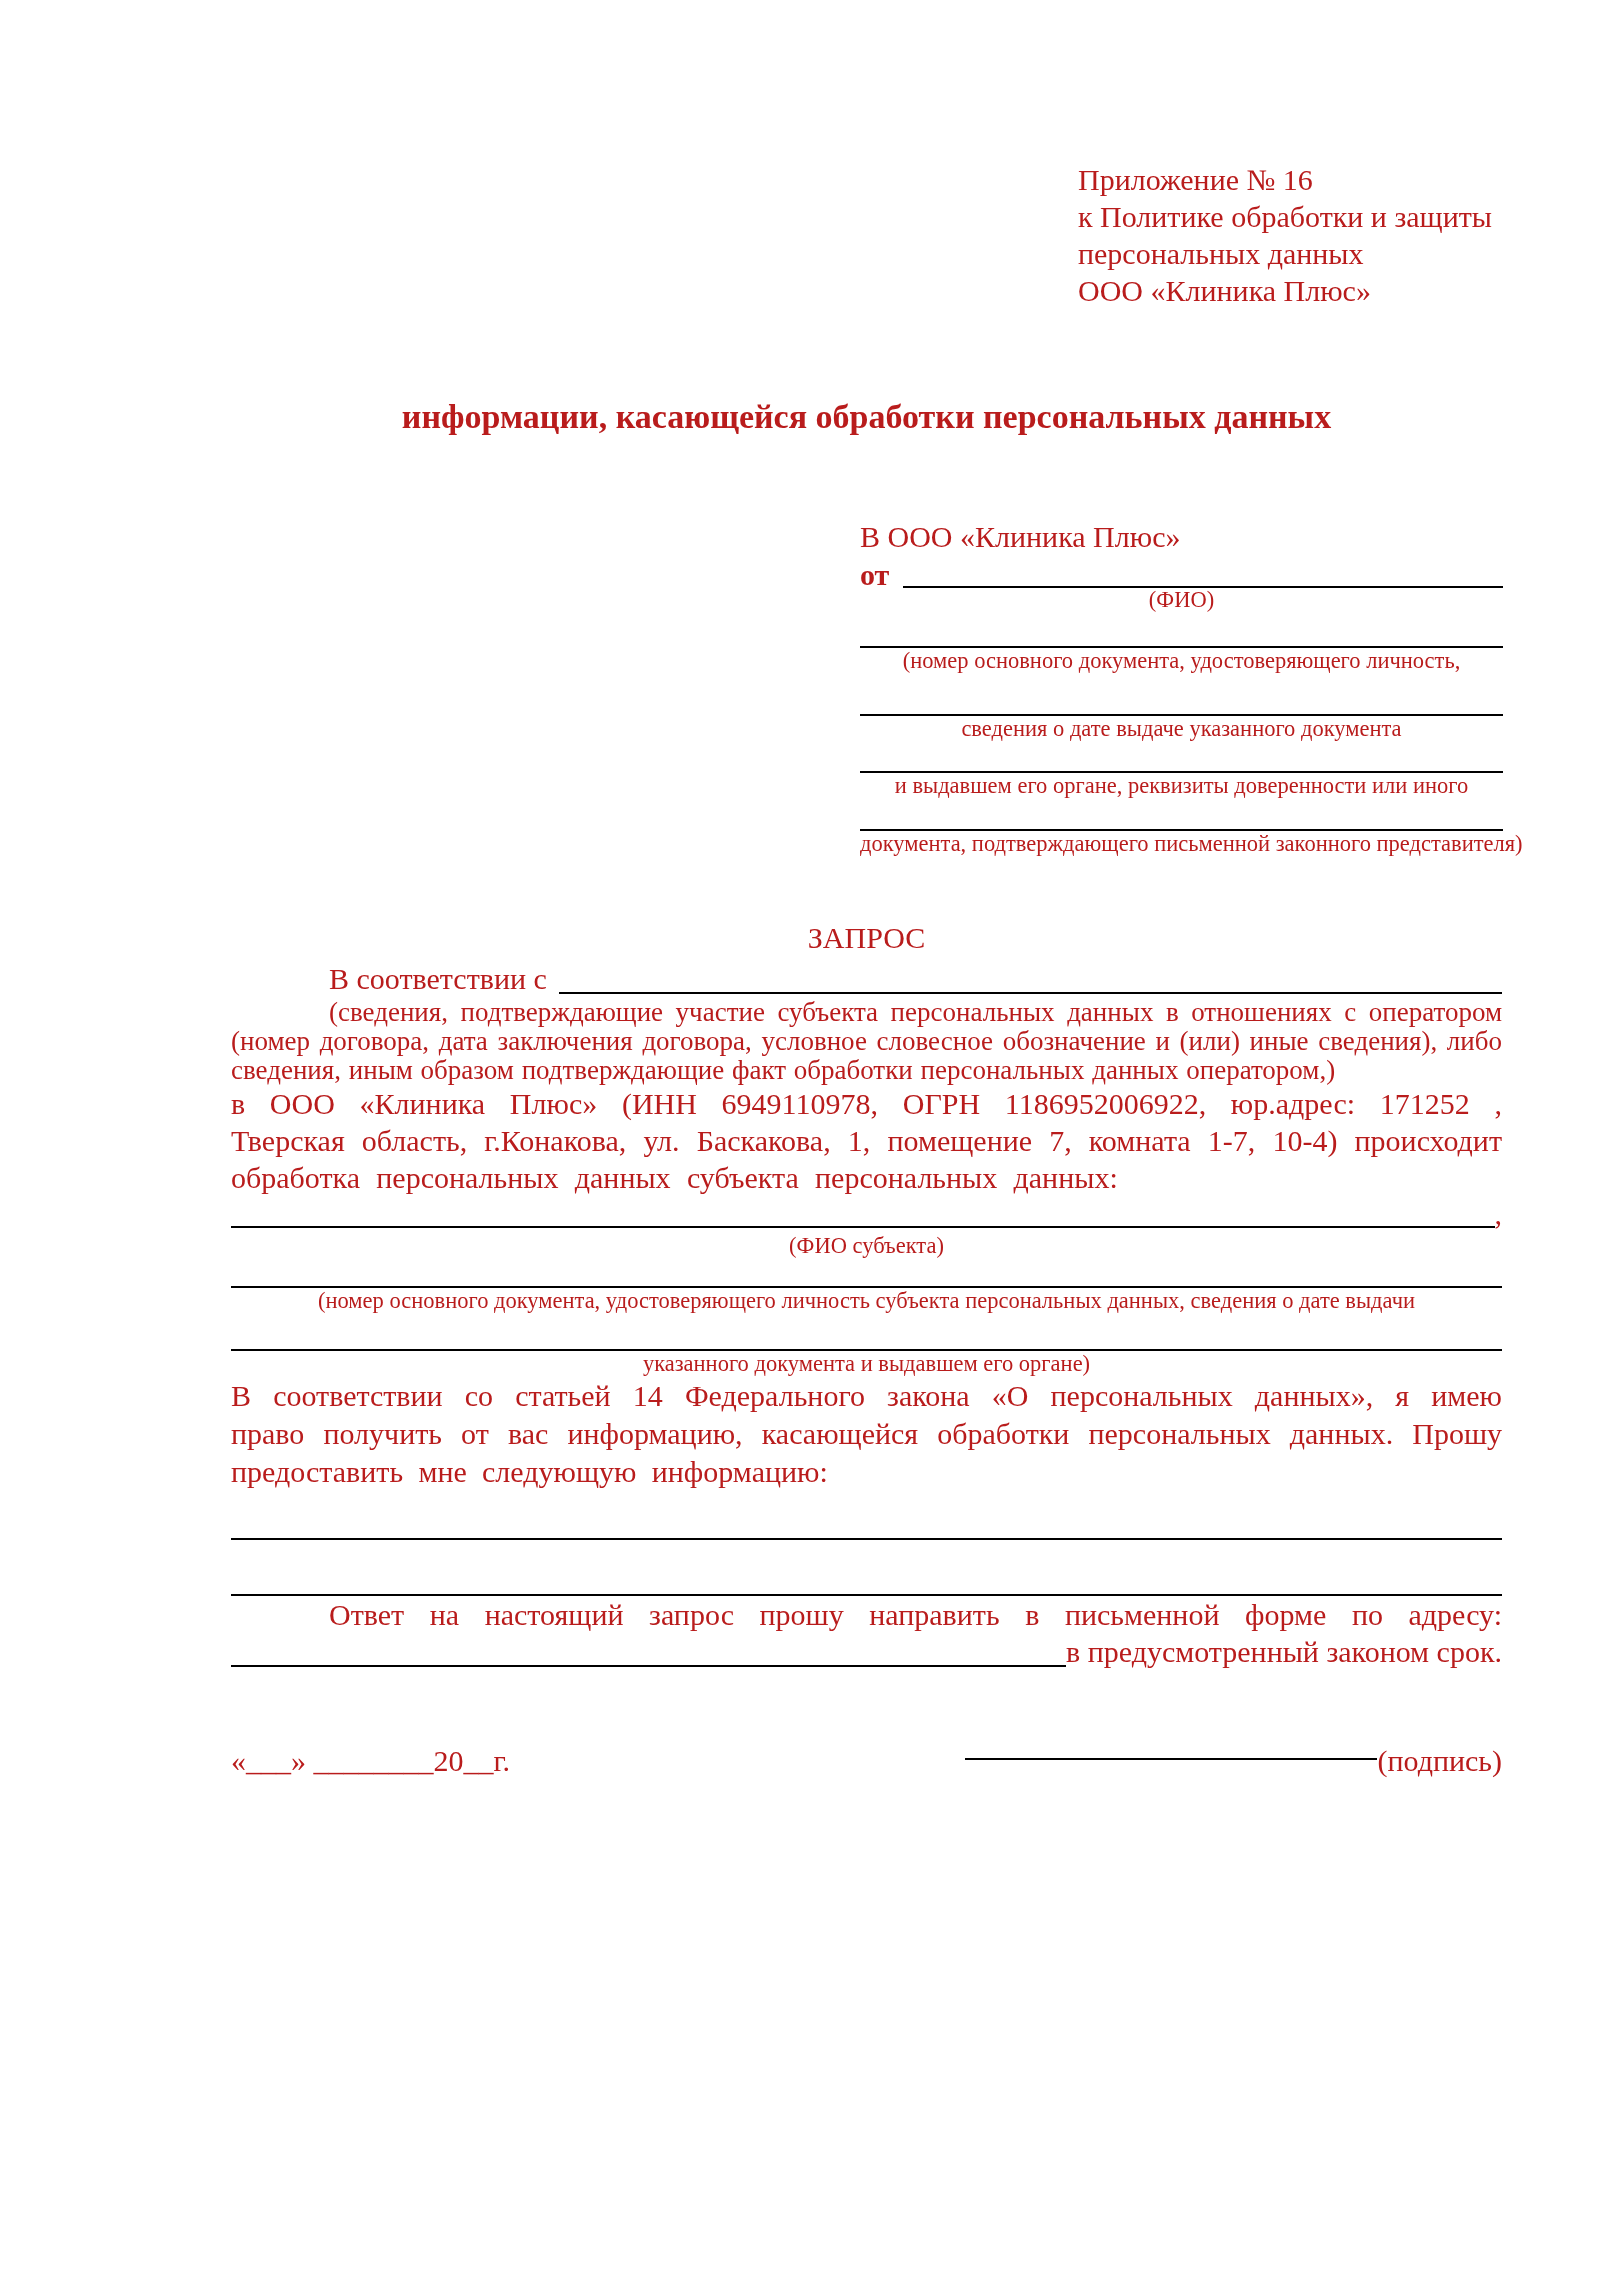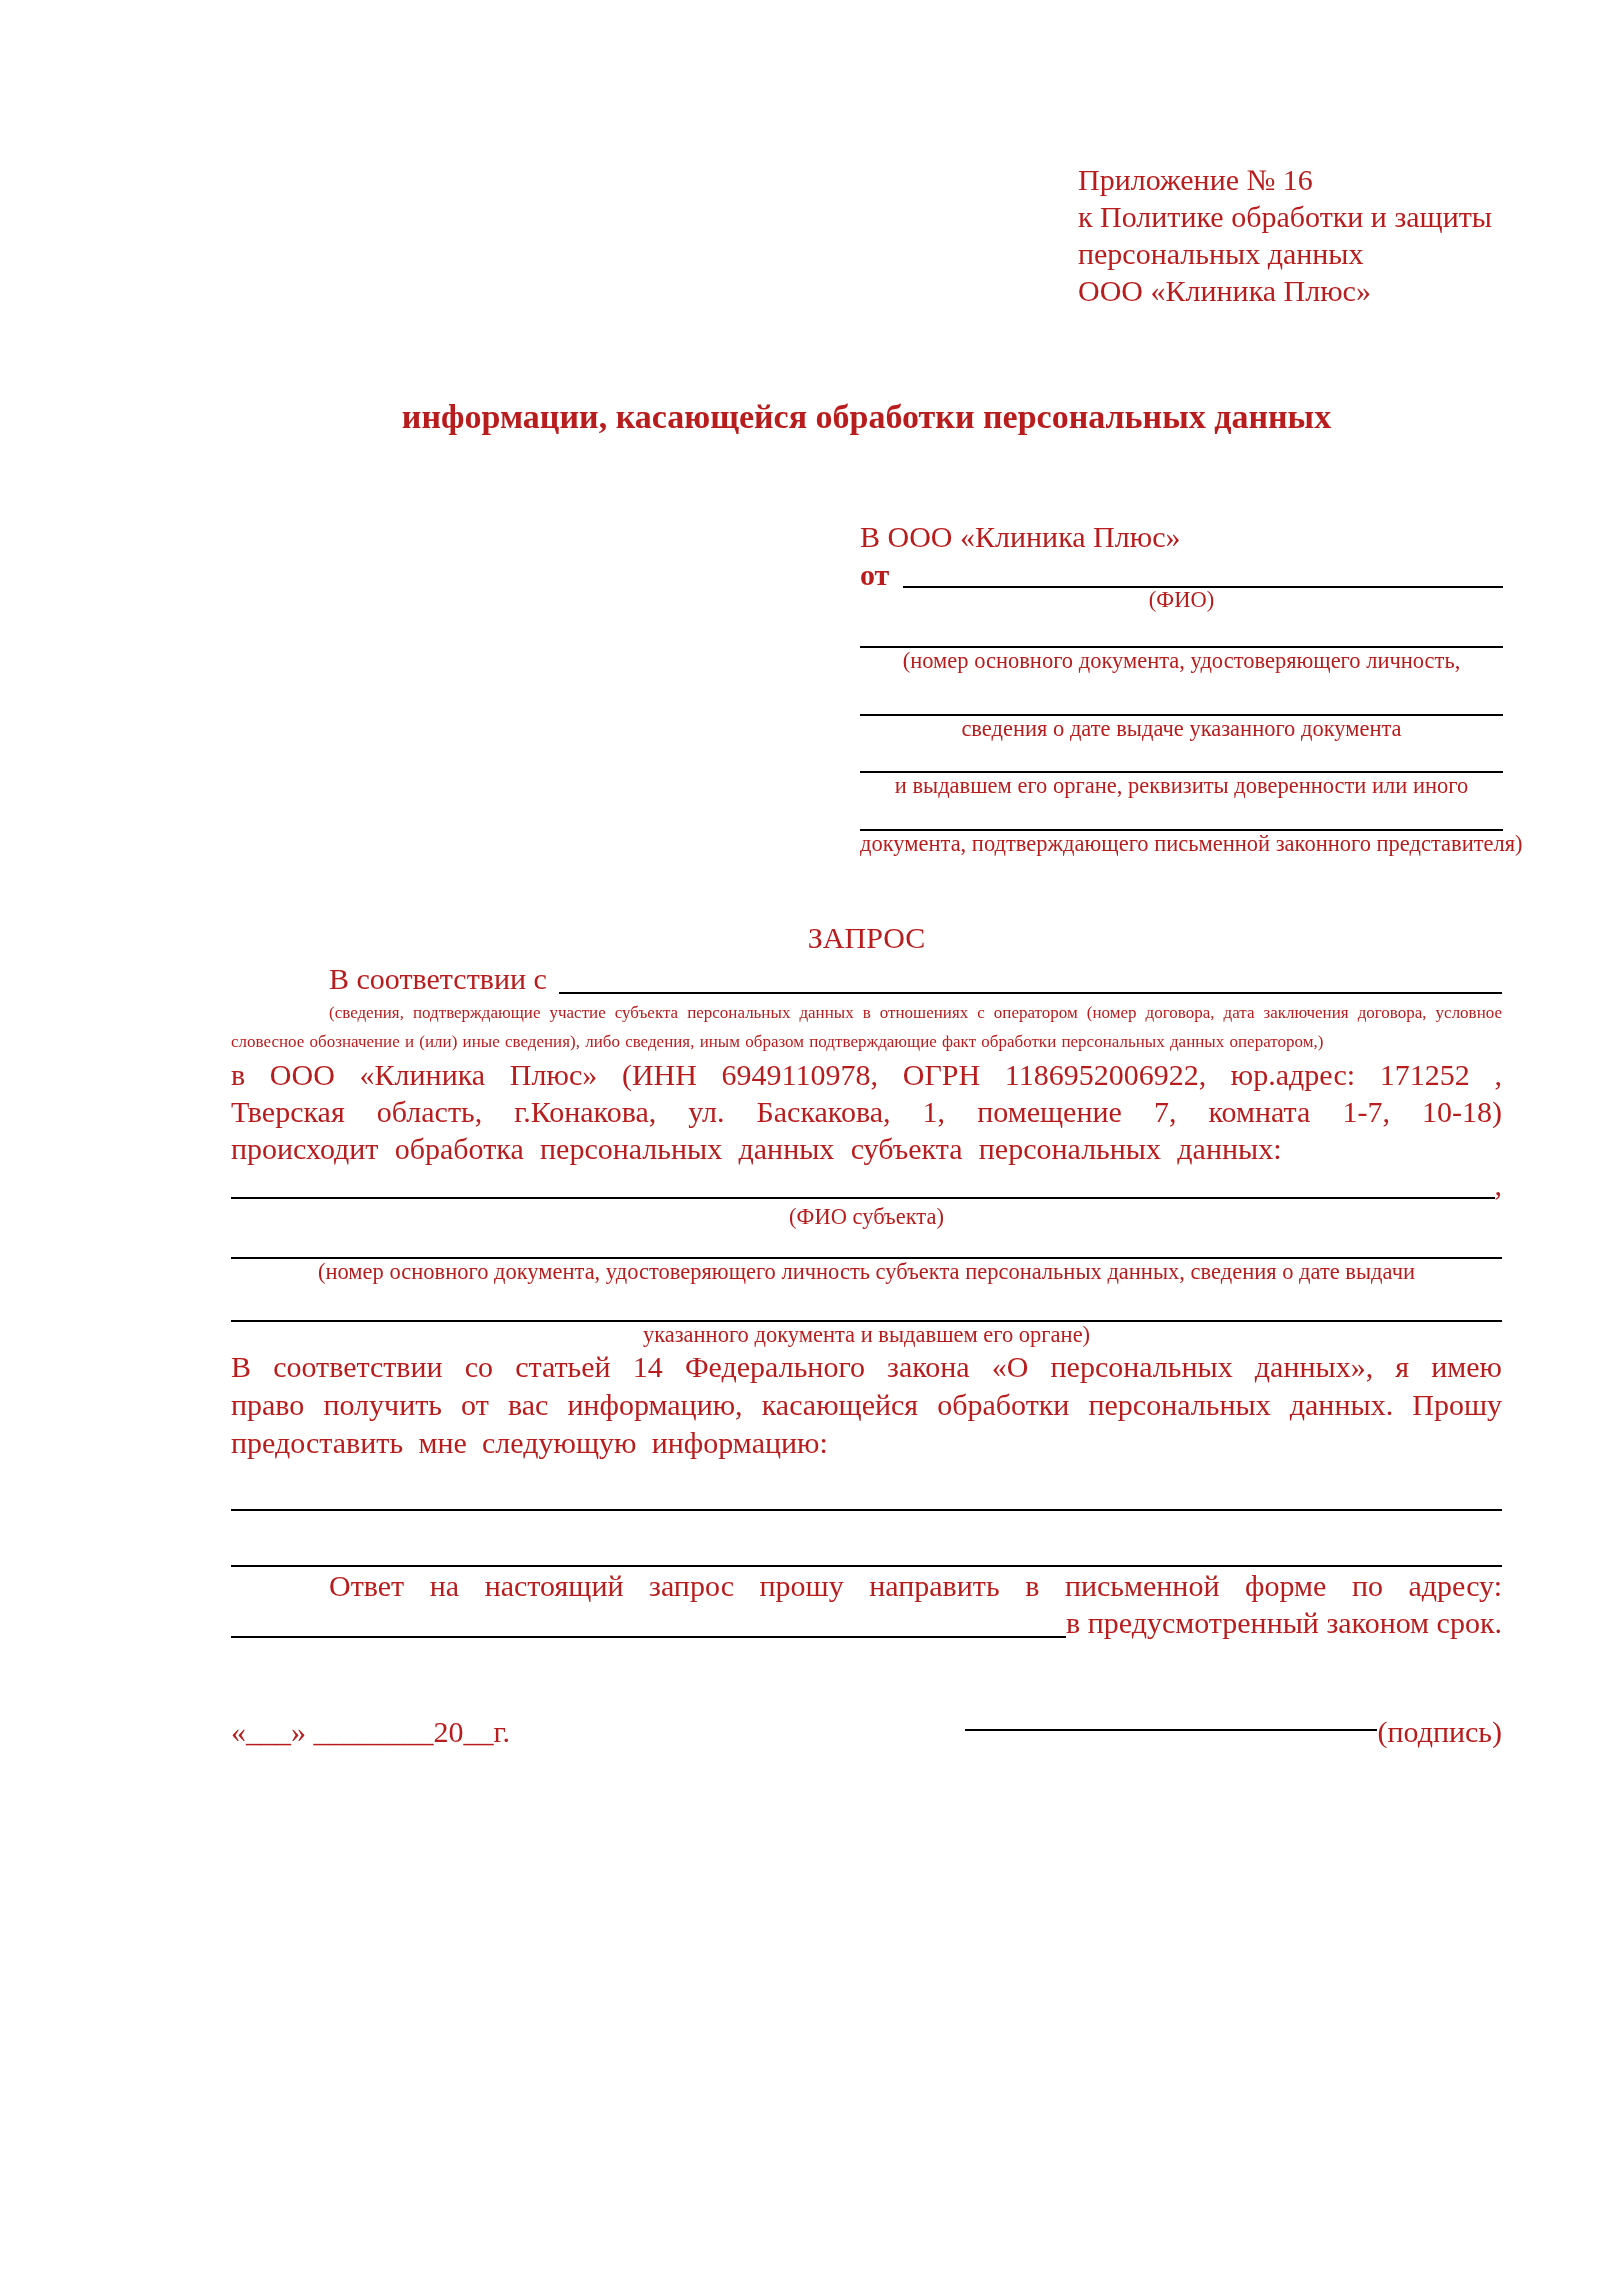--- a/index.html
+++ b/index.html
@@ -45,21 +45,21 @@
   
   .main{
     position:absolute;left:231px;top:919px;width:1271px;
     font-size:30px;
   }
   .zapros{text-align:center;line-height:38px;}
   .intro-row{margin-top:3px;padding-left:98px;}
   .intro-row .intro-label{line-height:37px;margin-right:11.8px;white-space:nowrap;}
   .fineprint{
     margin-top:1px;
-    font-size:17px;line-height:29px;
+    font-size:27px;line-height:29px;
     text-align:justify;text-indent:98px;
     word-spacing:1px;
   }
   .par{text-align:justify;}
   .op-par{line-height:37px;word-spacing:8.8px;}
   .law-par{line-height:38px;word-spacing:7.8px;}
   .subject-row .comma{line-height:35px;}
   .main .cap.s0{margin-top:2px;}
   .rule.s1{margin-top:26.5px;}
   .rule.s2{margin-top:34px;}
@@ -119,21 +119,21 @@
   <div class="main">
     <div class="zapros">ЗАПРОС</div>
 
     <div class="row intro-row">
       <span class="intro-label">В соответствии с</span>
       <span class="fill"></span>
     </div>
 
     <div class="fineprint">(сведения, подтверждающие участие субъекта персональных данных в отношениях с оператором (номер договора, дата заключения договора, условное словесное обозначение и (или) иные сведения), либо сведения, иным образом подтверждающие факт обработки персональных данных оператором,)</div>
 
-    <div class="par op-par">в ООО «Клиника Плюс» (ИНН 6949110978, ОГРН 1186952006922, юр.адрес: 171252 , Тверская область, г.Конакова, ул. Баскакова, 1, помещение 7, комната 1-7, 10-18) происходит обработка персональных данных субъекта персональных данных:</div>
+    <div class="par op-par">в ООО «Клиника Плюс» (ИНН 6949110978, ОГРН 1186952006922, юр.адрес: 171252 , Тверская область, г.Конакова, ул. Баскакова, 1, помещение 7, комната 1-7, 10-4) происходит обработка персональных данных субъекта персональных данных:</div>
 
     <div class="row subject-row">
       <span class="fill"></span>
       <span class="comma">,</span>
     </div>
     <div class="cap s0">(ФИО субъекта)</div>
 
     <div class="rule s1"></div>
     <div class="cap">(номер основного документа, удостоверяющего личность субъекта персональных данных, сведения о дате выдачи</div>
 

